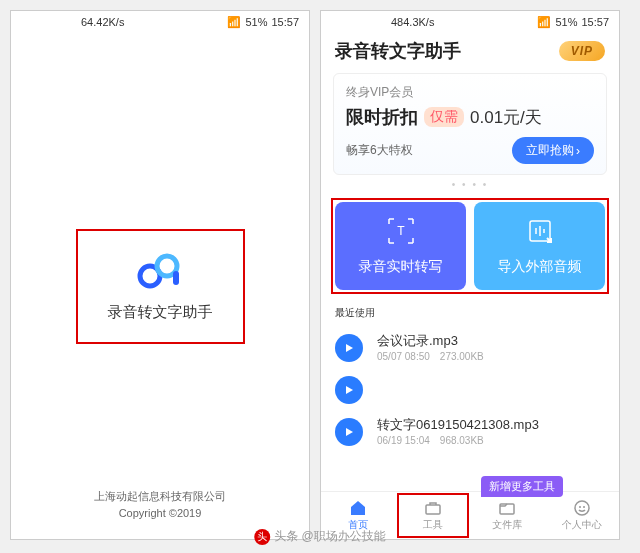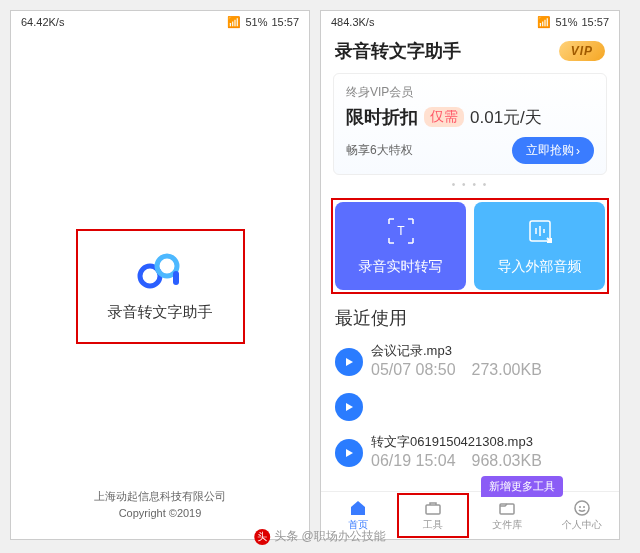--- a/index.html
+++ b/index.html
@@ -1,19 +1,19 @@
 <!DOCTYPE html>
 <html><head>
   <meta charset="utf-8">
   <style>
     * { margin: 0; padding: 0; box-sizing: border-box; }
     body { font-family: -apple-system, "PingFang SC", "Microsoft YaHei", sans-serif; background: #f0f0f0; display: flex; gap: 10px; padding: 10px; }
     .phone { width: 300px; height: 530px; background: #fff; border: 1px solid #ccc; position: relative; overflow: hidden; display: flex; flex-direction: column; }
     .status-bar { height: 22px; display: flex; align-items: center; justify-content: flex-end; padding: 0 10px; font-size: 11px; color: #333; gap: 4px; }
-    .status-bar .speed { margin-right: auto; }
+    .status-bar .speed { margin-right: auto; margin-left: 60px; }
     .status-icons { display: flex; gap: 3px; align-items: center; }
     
     .splash-body { flex: 1; display: flex; flex-direction: column; align-items: center; justify-content: center; position: relative; }
     .splash-center { border: 2px solid #d00; padding: 20px 30px; text-align: center; }
     .logo { display: inline-flex; margin-bottom: 12px; }
     .logo-svg { width: 50px; height: 40px; }
     .splash-title { font-size: 15px; color: #333; }
     .splash-footer { position: absolute; bottom: 18px; text-align: center; font-size: 11px; color: #666; line-height: 1.5; }
     
     .main-body { flex: 1; display: flex; flex-direction: column; overflow: hidden; }
@@ -31,27 +31,27 @@
     .vip-btn { background: #3a7cff; color: #fff; font-size: 12px; padding: 5px 14px; border-radius: 14px; display: flex; align-items: center; gap: 2px; }
     .dots { text-align: center; font-size: 10px; color: #ccc; letter-spacing: 2px; padding: 4px; }
     .action-wrap { border: 2px solid #d00; margin: 4px 10px; padding: 2px; }
     .action-row { display: flex; gap: 8px; }
     .action-card { flex: 1; border-radius: 8px; color: #fff; padding: 14px 0; text-align: center; }
     .action-card.blue { background: #5b6eff; }
     .action-card.cyan { background: #4db8ff; }
     .action-icon { margin-bottom: 8px; }
     .action-label { font-size: 14px; }
     .recent { padding: 8px 14px 0; flex: 1; overflow: hidden; }
-    .recent-title { font-size: 18px; color: #333; margin-bottom: 6px; }
-    .file-item { display: flex; align-items: center; gap: 8px; padding: 6px 0; }
+    .recent-title { font-size: 10px; color: #333; margin-bottom: 6px; }
+    .file-item { display: flex; align-items: center; gap: 14px; padding: 6px 0; }
     .file-icon { width: 28px; height: 28px; background: #2a7cff; border-radius: 50%; display: flex; align-items: center; justify-content: center; flex-shrink: 0; }
     .file-icon svg { fill: #fff; }
     .file-info { flex: 1; overflow: hidden; }
     .file-name { font-size: 13px; color: #333; white-space: nowrap; overflow: hidden; text-overflow: ellipsis; }
-    .file-meta { font-size: 16px; color: #aaa; }
+    .file-meta { font-size: 10px; color: #aaa; }
     .more-tools { position: absolute; bottom: 42px; right: 56px; background: #8b5cf6; color: #fff; font-size: 11px; padding: 3px 8px; border-radius: 4px 4px 4px 0; }
     .tab-bar { height: 48px; border-top: 1px solid #eee; display: flex; background: #fff; }
     .tab { flex: 1; display: flex; flex-direction: column; align-items: center; justify-content: center; gap: 1px; font-size: 10px; color: #999; position: relative; }
     .tab.active { color: #3a7cff; }
     .tab.highlight { outline: 2px solid #d00; outline-offset: -3px; }
     .watermark { position: fixed; bottom: 8px; left: 50%; transform: translateX(-50%); font-size: 12px; color: #999; display: flex; align-items: center; gap: 4px; }
     .wm-icon { width: 16px; height: 16px; background: #d00; color: #fff; border-radius: 50%; display: flex; align-items: center; justify-content: center; font-size: 10px; }
   </style>
 </head>
 <body>

